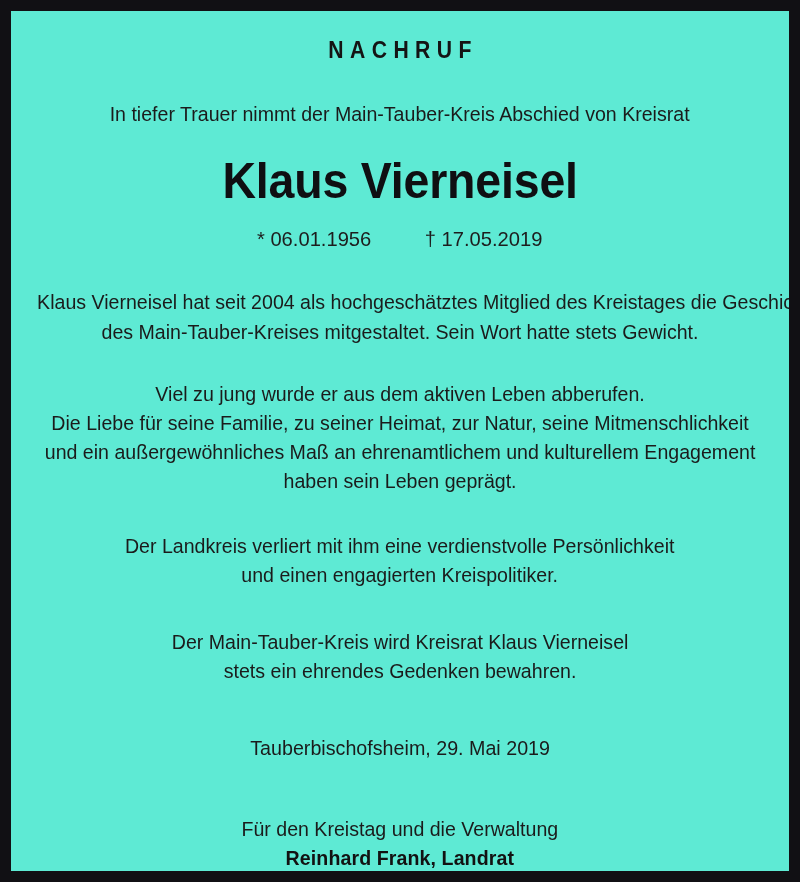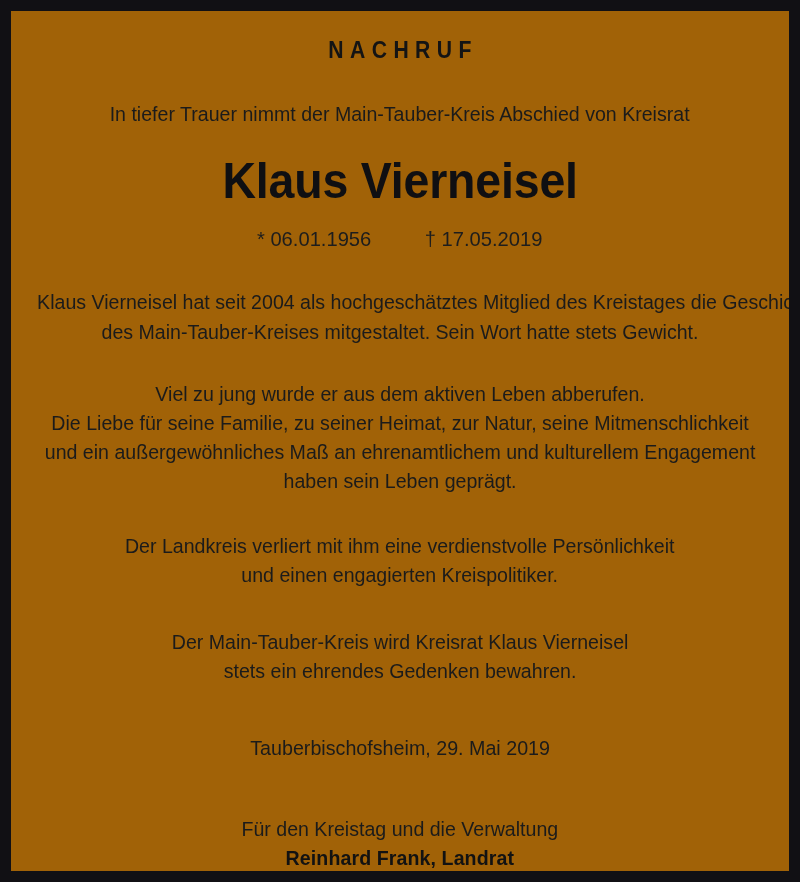--- a/index.html
+++ b/index.html
@@ -7,21 +7,21 @@
     margin: 0;
     padding: 0;
     background: #ffffff;
   }
 
   .notice {
     position: relative;
     width: 800px;
     height: 882px;
     box-sizing: border-box;
-    background: #a16207;
+    background: #5eead4;
     border: 11px solid #111014;
     font-family: "Liberation Sans", "DejaVu Sans", sans-serif;
     color: #1a1a1a;
     overflow: hidden;
   }
 
   .inner {
     position: absolute;
     inset: 0;
     padding: 0 22px;

